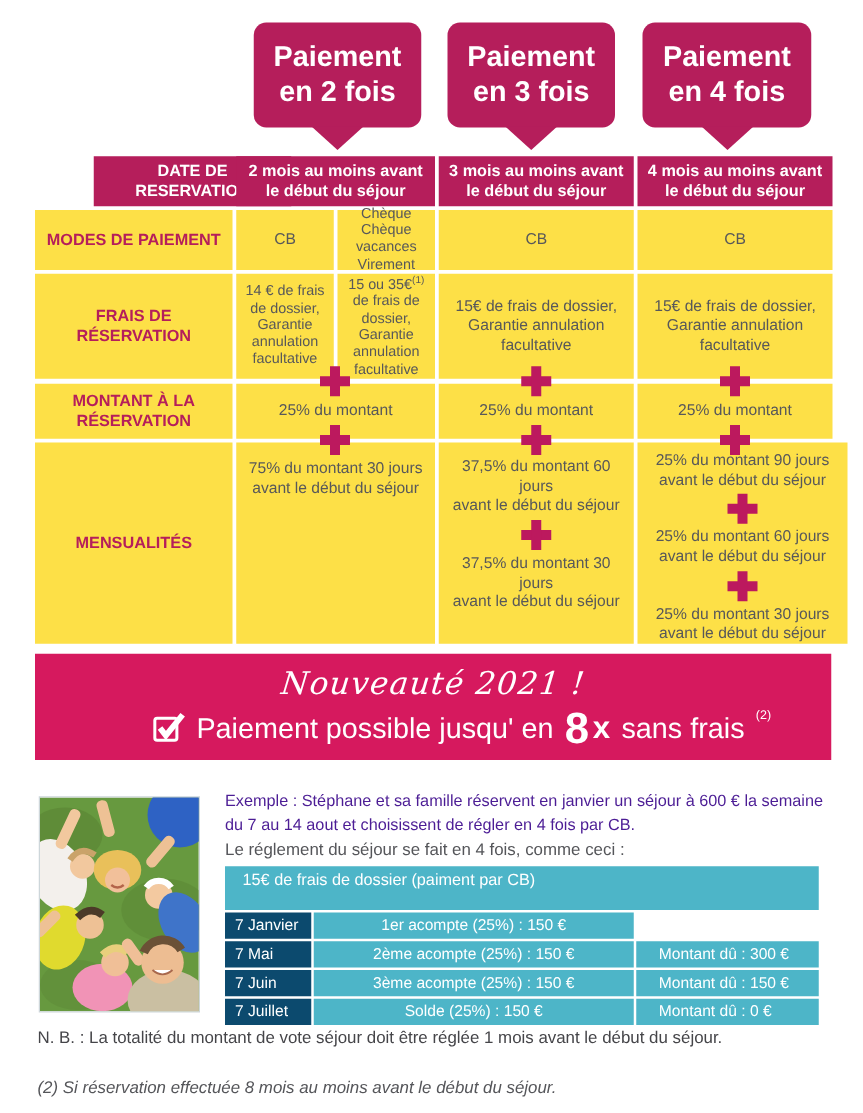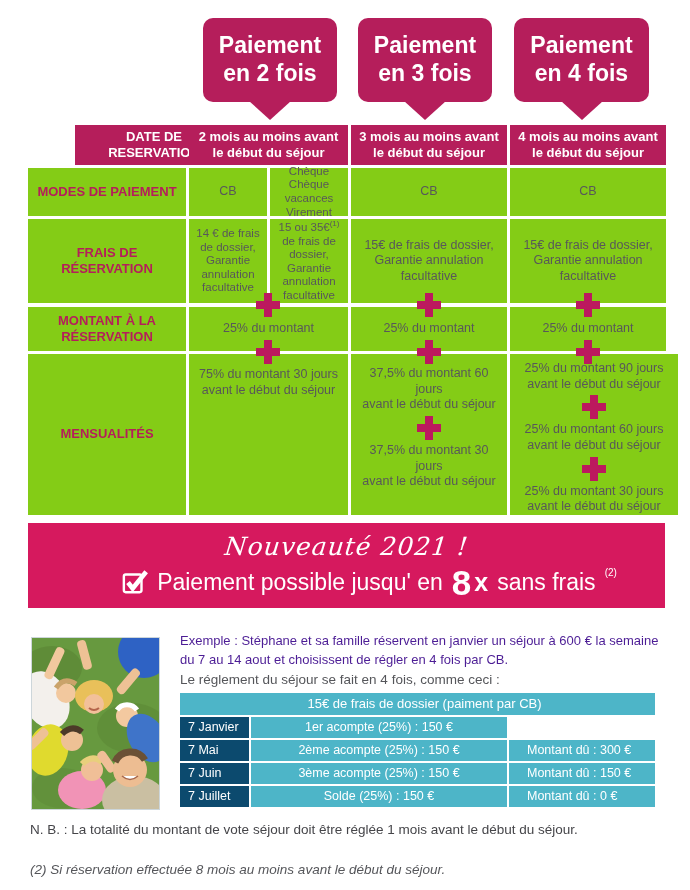--- a/index.html
+++ b/index.html
@@ -10,21 +10,21 @@
   .bubble{position:absolute;top:18px;height:84px;background:#b51e5b;border-radius:10px;
           color:#fff;font-weight:bold;font-size:23px;line-height:1.2;text-align:center;
           display:flex;align-items:center;justify-content:center;white-space:pre-line;}
   .bubble::after{content:"";position:absolute;bottom:-18px;left:50%;transform:translateX(-50%);
           width:0;height:0;border:solid transparent;border-width:19px 21px 0 21px;
           border-top-color:#b51e5b;}
   .b1{left:203px;width:134px;} .b2{left:358px;width:134px;} .b3{left:514px;width:135px;}
 
   
   .ptable{position:absolute;left:28px;top:125px;width:638px;height:390px;}
-  .cell{position:absolute;background:#84cc16;display:flex;align-items:center;justify-content:center;
+  .cell{position:absolute;background:#fde047;display:flex;align-items:center;justify-content:center;
         text-align:center;color:#58585a;font-size:12.5px;line-height:1.25;white-space:pre-line;
         box-sizing:border-box;padding:2px 4px;}
   .cell.head{background:#b51e5b;color:#fff;font-weight:bold;font-size:13px;}
   .cell.rowlabel{color:#b51e5b;font-weight:bold;font-size:13px;}
   .cell.small{font-size:11.5px;line-height:1.18;}
   .cell.mens{flex-direction:column;justify-content:flex-start;}
   .mens-entry{white-space:pre-line;}
   .plus{position:absolute;width:24px;height:24px;}
   .plus::before{content:"";position:absolute;left:0;top:8px;width:24px;height:8px;background:#bc195e;}
   .plus::after{content:"";position:absolute;left:8px;top:0;width:8px;height:24px;background:#bc195e;}
@@ -45,22 +45,22 @@
   .checkicon{width:26px;height:26px;flex:0 0 auto;}
 
   
   .photo{position:absolute;left:31px;top:637px;width:127px;height:171px;border:1px solid #cdd6da;}
   .ex-p1{position:absolute;left:180px;top:632px;width:500px;font-size:13px;line-height:1.45;
          color:#4c1d95;white-space:pre-line;}
   .ex-p2{position:absolute;left:180px;top:672px;width:500px;font-size:13.5px;color:#55565a;}
 
   
   .sch{position:absolute;left:180px;top:693px;width:475px;color:#fff;}
-  .sch-header{height:22px;line-height:22px;background:#4db5c8;font-size:13px;padding-left:14px;
-              box-sizing:border-box;text-align:center;}
+  .sch-header{height:35px;line-height:22px;background:#4db5c8;font-size:13px;padding-left:14px;
+              box-sizing:border-box;}
   .sch-row{display:flex;margin-top:2px;height:21px;line-height:21px;column-gap:2px;font-size:12.5px;}
   .sch-date{width:69px;padding-left:8px;background:#0c4a6e;box-sizing:border-box;}
   .sch-pay{width:256px;text-align:center;background:#4db5c8;box-sizing:border-box;}
   .sch-due{flex:1;padding-left:18px;background:#4db5c8;box-sizing:border-box;}
 
   
   .nb{position:absolute;left:30px;top:822px;font-size:13.5px;color:#454549;}
   .note{position:absolute;left:30px;font-size:13.5px;font-style:italic;color:#55565a;}
   .note1{top:845px;} .note2{top:862px;}
 </style>

